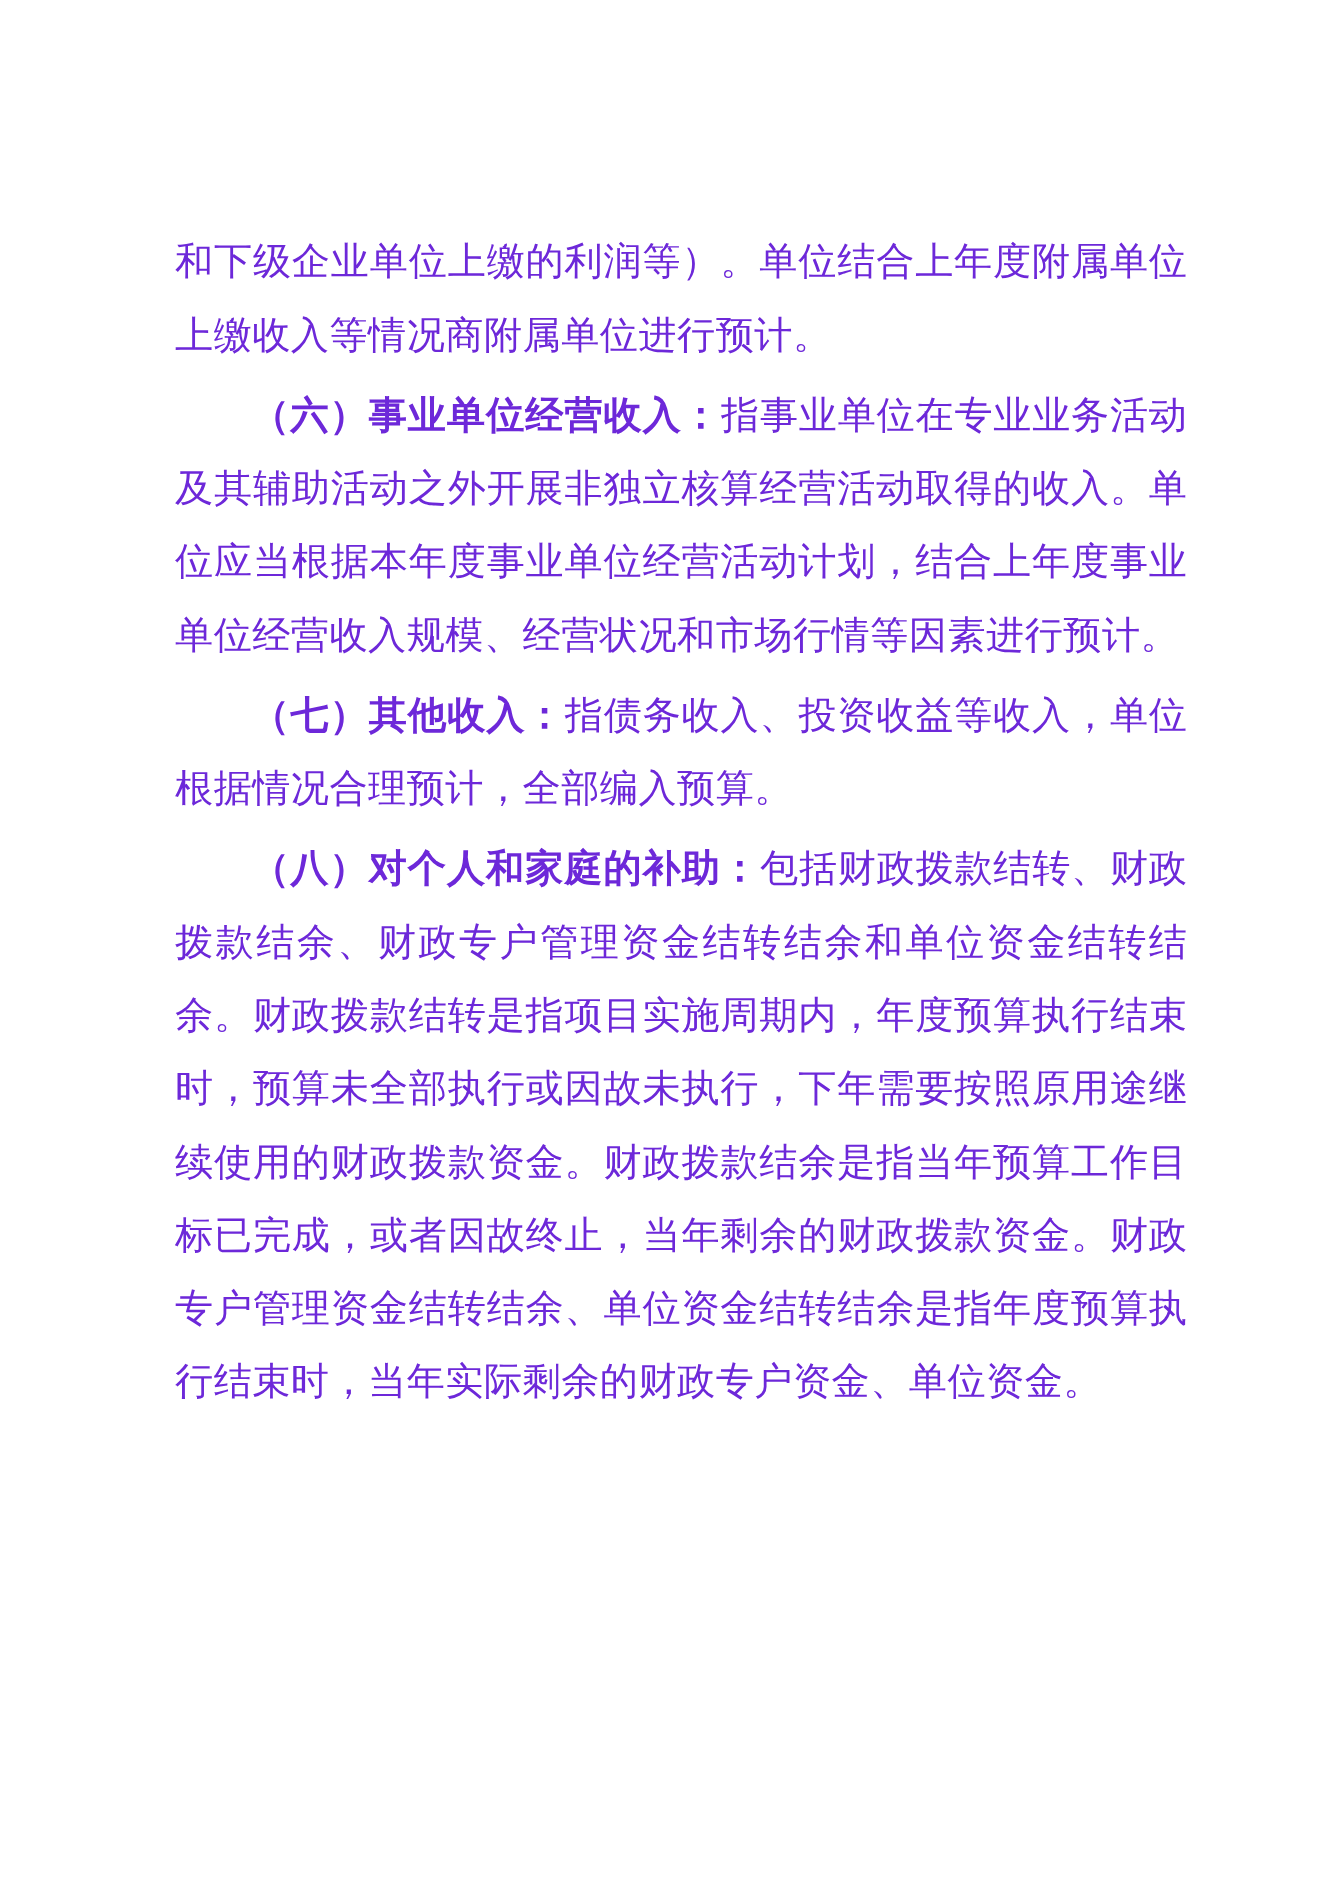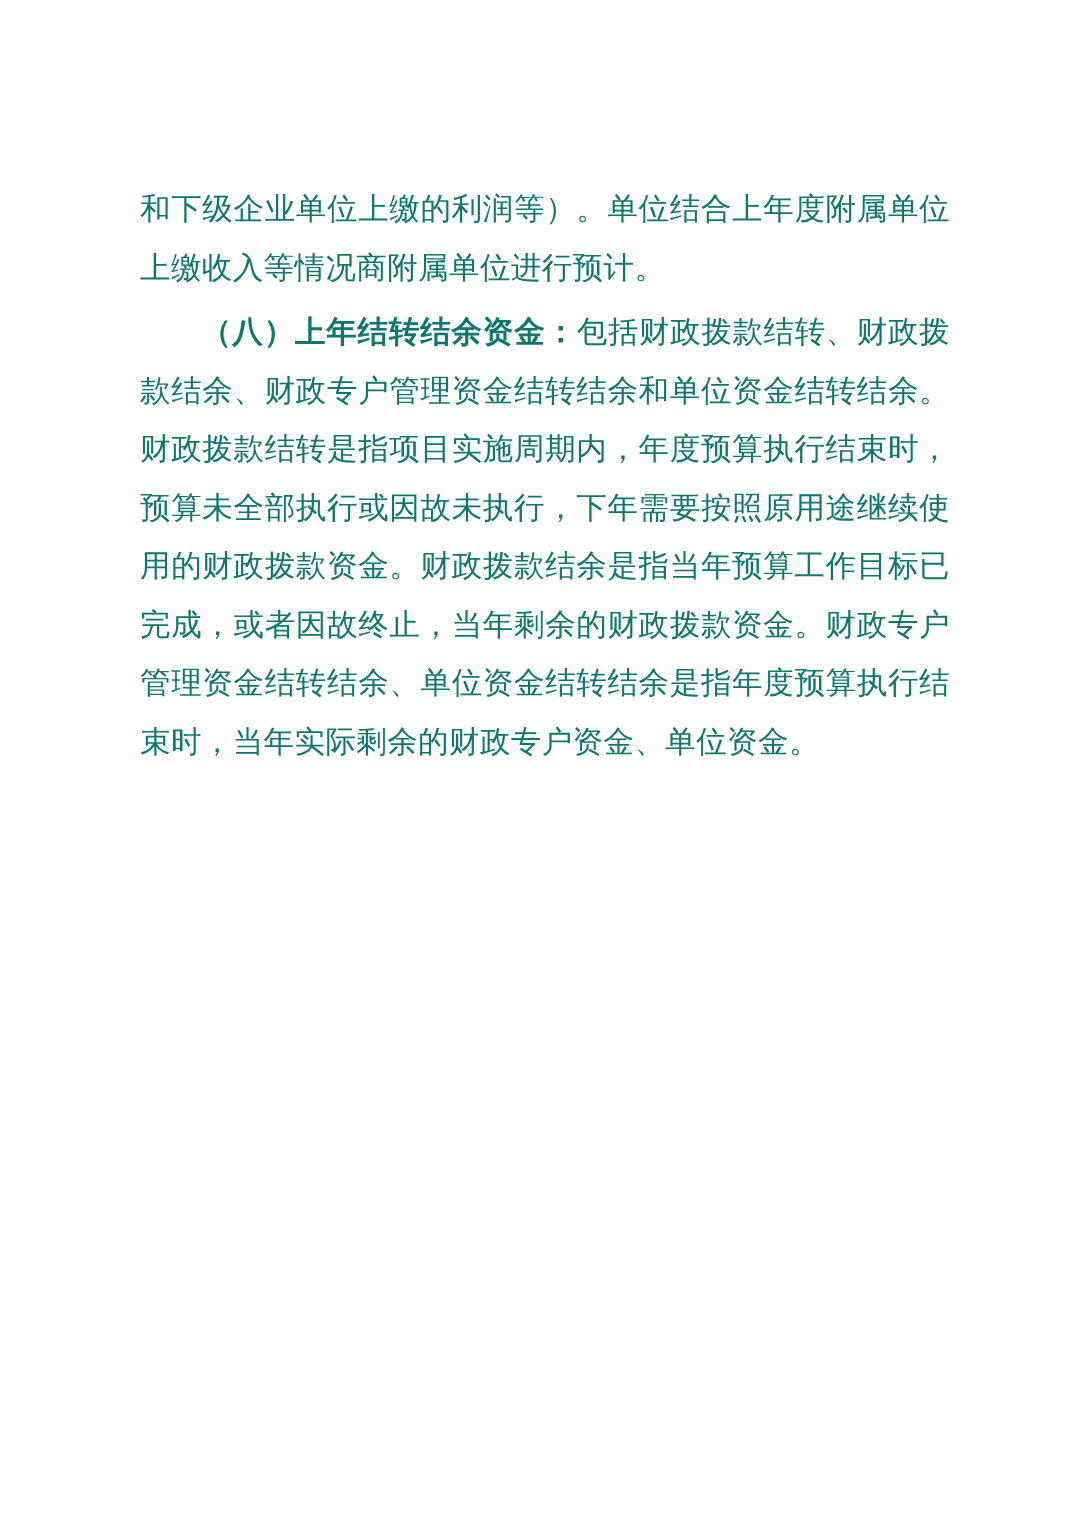--- a/index.html
+++ b/index.html
@@ -15,24 +15,24 @@
     margin: 0 auto;
     overflow: hidden;
   }
   .doc-body {
     position: absolute;
     left: 140px;
     top: 180px;
     width: 810px;
   }
   .para {
-    font-family: Liberation Serif, serif;
+    font-family: Liberation Sans, sans-serif;
     font-size: 30.5px;
     line-height: 1.92;
-    color: #0f766e;
+    color: #6d28d9;
     text-align: justify;
     text-justify: inter-ideograph;
     margin: 0 0 6px 0;
     letter-spacing: 0.4px;
   }
   .para.indent {
     text-indent: 2em;
   }
   .lead {
     font-weight: bold;
@@ -42,21 +42,27 @@
 </head>
 <body>
 
 <div class="page">
   <div class="doc-body">
 
     <p class="para">
       <span>和下级企业单位上缴的利润等）。单位结合上年度附属单位上缴收入等情况商附属单位进行预计。</span>
     </p>
 
-
+    <p class="para indent">
+      <span class="lead">（六）事业单位经营收入：</span><span>指事业单位在专业业务活动及其辅助活动之外开展非独立核算经营活动取得的收入。单位应当根据本年度事业单位经营活动计划，结合上年度事业单位经营收入规模、经营状况和市场行情等因素进行预计。</span>
+    </p>
 
     <p class="para indent">
-      <span class="lead">（八）上年结转结余资金：</span><span>包括财政拨款结转、财政拨款结余、财政专户管理资金结转结余和单位资金结转结余。财政拨款结转是指项目实施周期内，年度预算执行结束时，预算未全部执行或因故未执行，下年需要按照原用途继续使用的财政拨款资金。财政拨款结余是指当年预算工作目标已完成，或者因故终止，当年剩余的财政拨款资金。财政专户管理资金结转结余、单位资金结转结余是指年度预算执行结束时，当年实际剩余的财政专户资金、单位资金。</span>
+      <span class="lead">（七）其他收入：</span><span>指债务收入、投资收益等收入，单位根据情况合理预计，全部编入预算。</span>
+    </p>
+
+    <p class="para indent">
+      <span class="lead">（八）对个人和家庭的补助：</span><span>包括财政拨款结转、财政拨款结余、财政专户管理资金结转结余和单位资金结转结余。财政拨款结转是指项目实施周期内，年度预算执行结束时，预算未全部执行或因故未执行，下年需要按照原用途继续使用的财政拨款资金。财政拨款结余是指当年预算工作目标已完成，或者因故终止，当年剩余的财政拨款资金。财政专户管理资金结转结余、单位资金结转结余是指年度预算执行结束时，当年实际剩余的财政专户资金、单位资金。</span>
     </p>
 
 
   </div>
 </div>
 
 </body></html>

